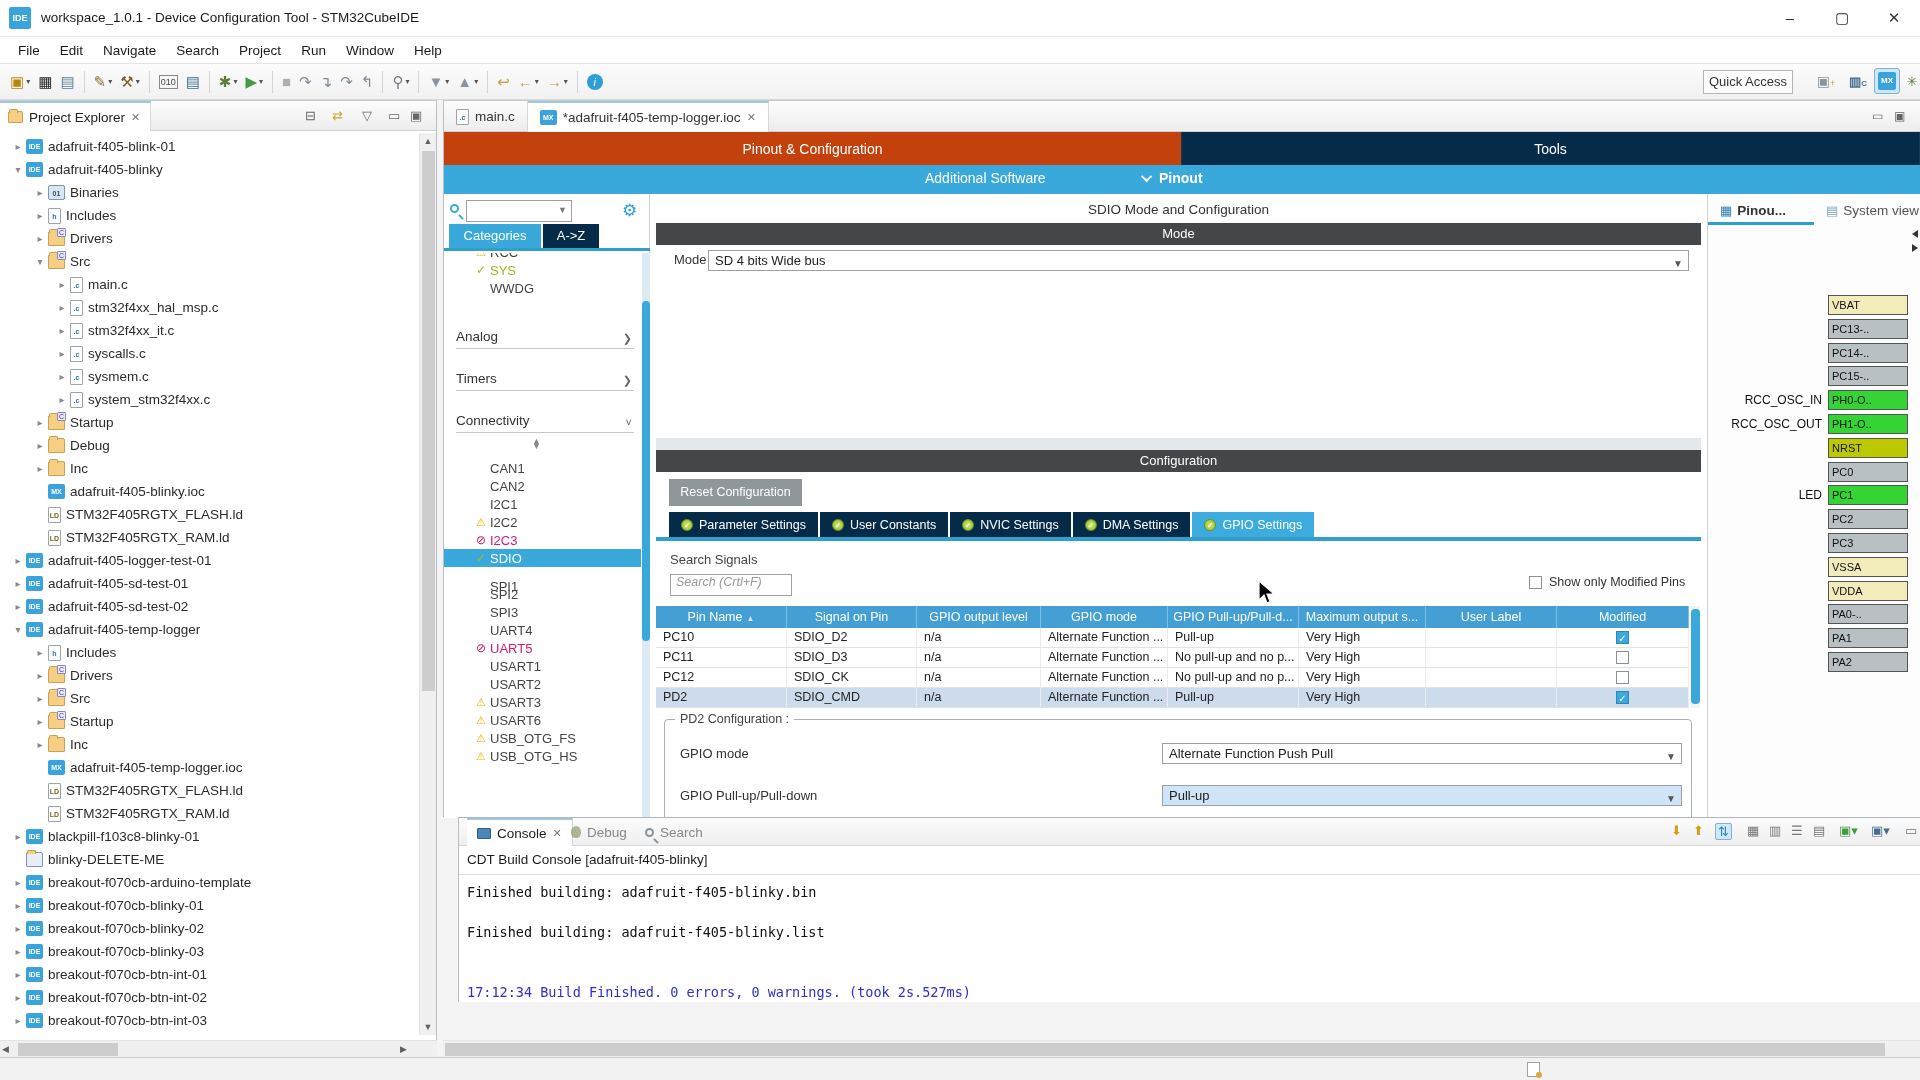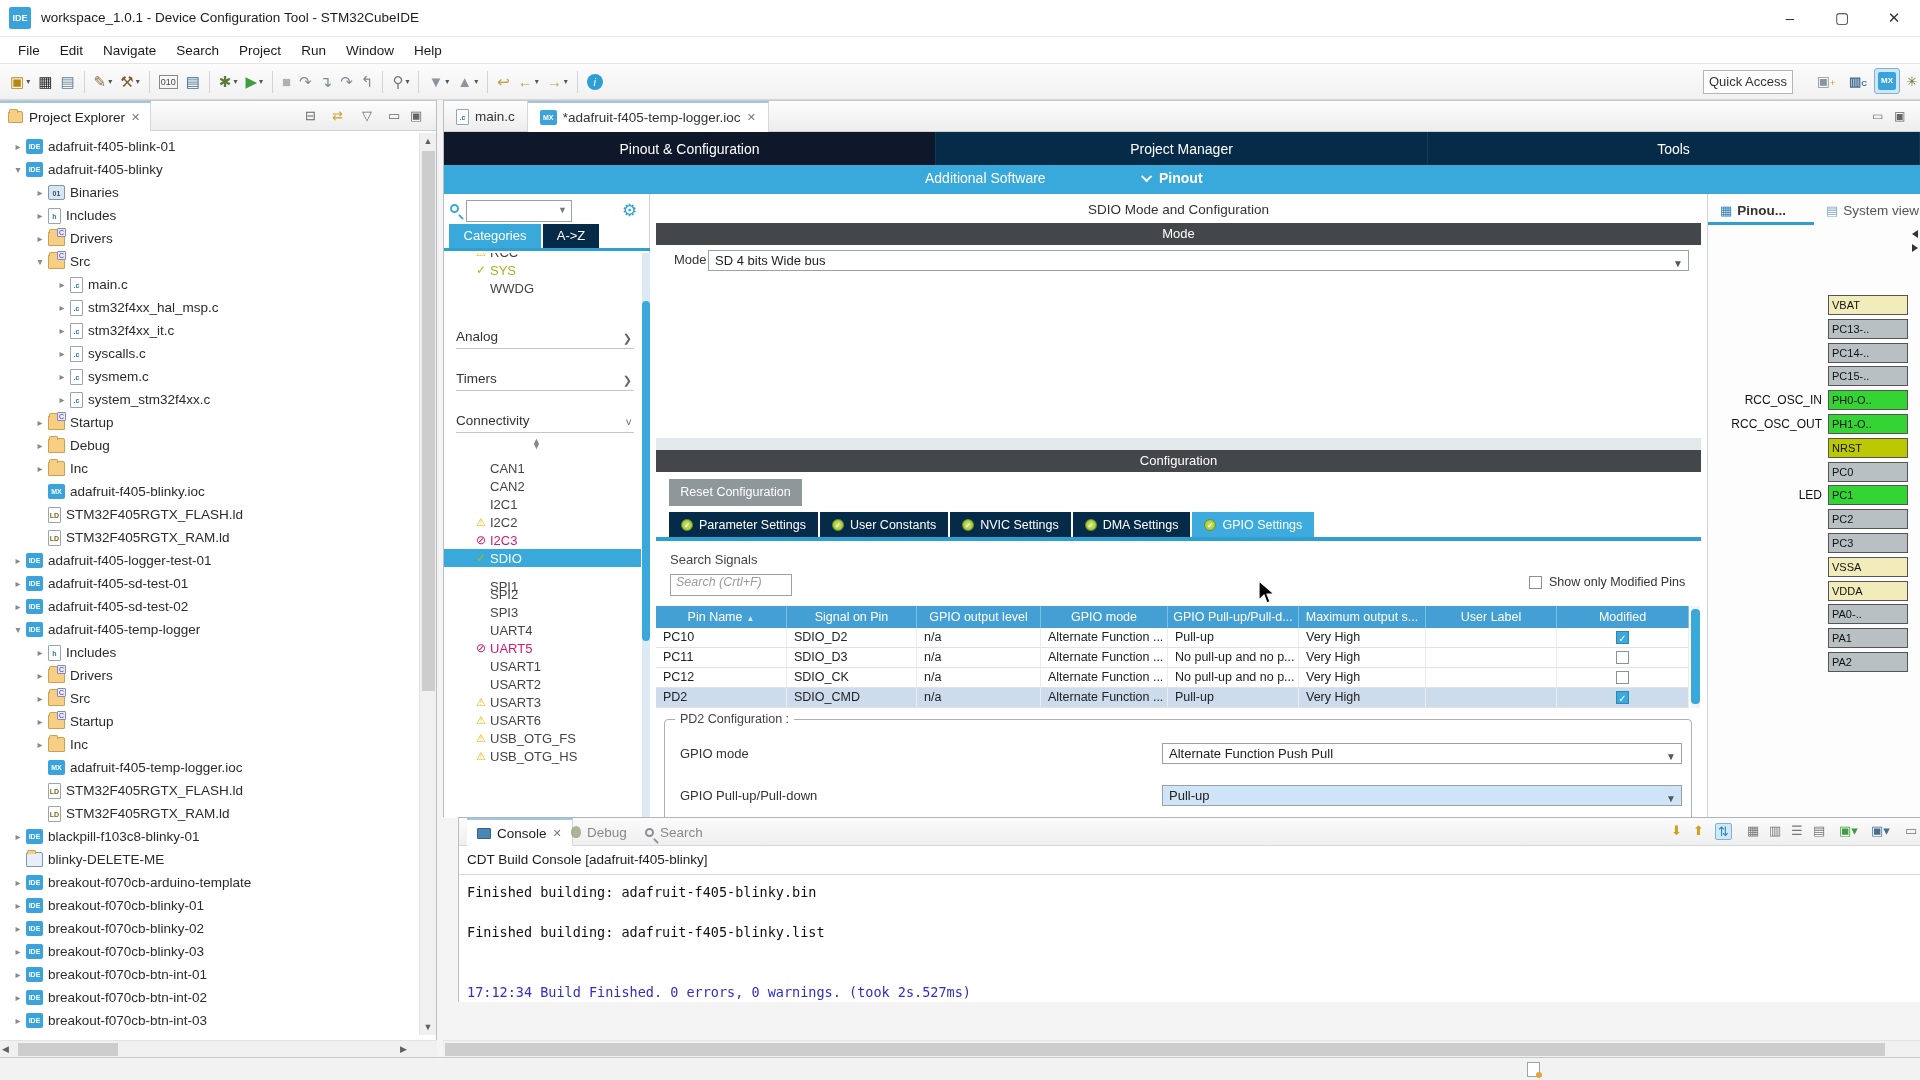--- a/index.html
+++ b/index.html
@@ -53,21 +53,21 @@
   
   #editor { left:443px; top:100px; width:1477px; height:717px; background:#fff; border-top:1px solid #c6cacd; border-left:1px solid #b9bec2; }
   #edit-tabs { position:absolute; left:0; top:0; width:1476px; height:31px; background:linear-gradient(#fdfdfd,#ededed); border-bottom:1px solid #cdd2d5; display:flex; }
   .edit-tab { height:31px; display:flex; align-items:center; gap:6px; padding:0 12px; font-size:13.5px; color:#333; border-right:1px solid #d4d8da; }
   .edit-tab.active { background:#fff; border-top:2px solid #9fc7e0; }
   .editor-winbtn { position:absolute; top:8px; font-size:12px; color:#666; }
 
   
   #cube-tabs { position:absolute; left:0; top:31px; width:1476px; height:33px; display:flex; }
   .cube-tab { flex:1; background:#062b49; color:#fff; font-size:14px; display:flex; align-items:center; justify-content:center; border-right:1px solid #123a5c; }
-  .cube-tab.active { background:#0f172a; }
+  .cube-tab.active { background:#c2410c; }
   #cube-subheader { position:absolute; left:0; top:64px; width:1476px; height:29px; background:#39a9dc; color:#fff; }
   #additional-software { position:absolute; left:481px; top:5px; font-size:14px; }
   #pinout-dd { position:absolute; left:700px; top:5px; font-size:14px; font-weight:bold; display:flex; gap:7px; align-items:center; }
   .chev { display:inline-block; width:8px; height:8px; border-left:2px solid #fff; border-bottom:2px solid #fff; transform:rotate(-45deg) translateY(-2px); }
 
   
   #periph { position:absolute; left:0; top:93px; width:206px; height:624px; background:#fff; border-right:1px solid #cdd3d7; }
   #periph-search-row { position:absolute; left:0; top:4px; width:206px; height:26px; }
   .mag { display:inline-block; width:9px; height:9px; border:2px solid #39a9dc; border-radius:50%; position:relative; }
   .mag:after { content:""; position:absolute; width:2px; height:6px; background:#39a9dc; left:8px; top:8px; transform:rotate(-45deg); }
@@ -531,21 +531,20 @@
           <span class="fico fico-mx">MX</span>
           <span>*adafruit-f405-temp-logger.ioc</span>
           <span class="view-close">✕</span>
         </span>
       </div>
     <span class="editor-winbtn" style="left:1428px">▭</span>
     <span class="editor-winbtn" style="left:1450px">▣</span>
 
     <div id="cube-tabs">
         <span class="cube-tab active">Pinout &amp; Configuration</span>
-        <span class="cube-tab">Project Manager</span>
         <span class="cube-tab">Tools</span>
       </div>
 
     <div id="cube-subheader">
       <span id="additional-software">Additional Software</span>
       <span id="pinout-dd">
           <span class="chev"></span>
           <span>Pinout</span>
         </span>
     </div>

